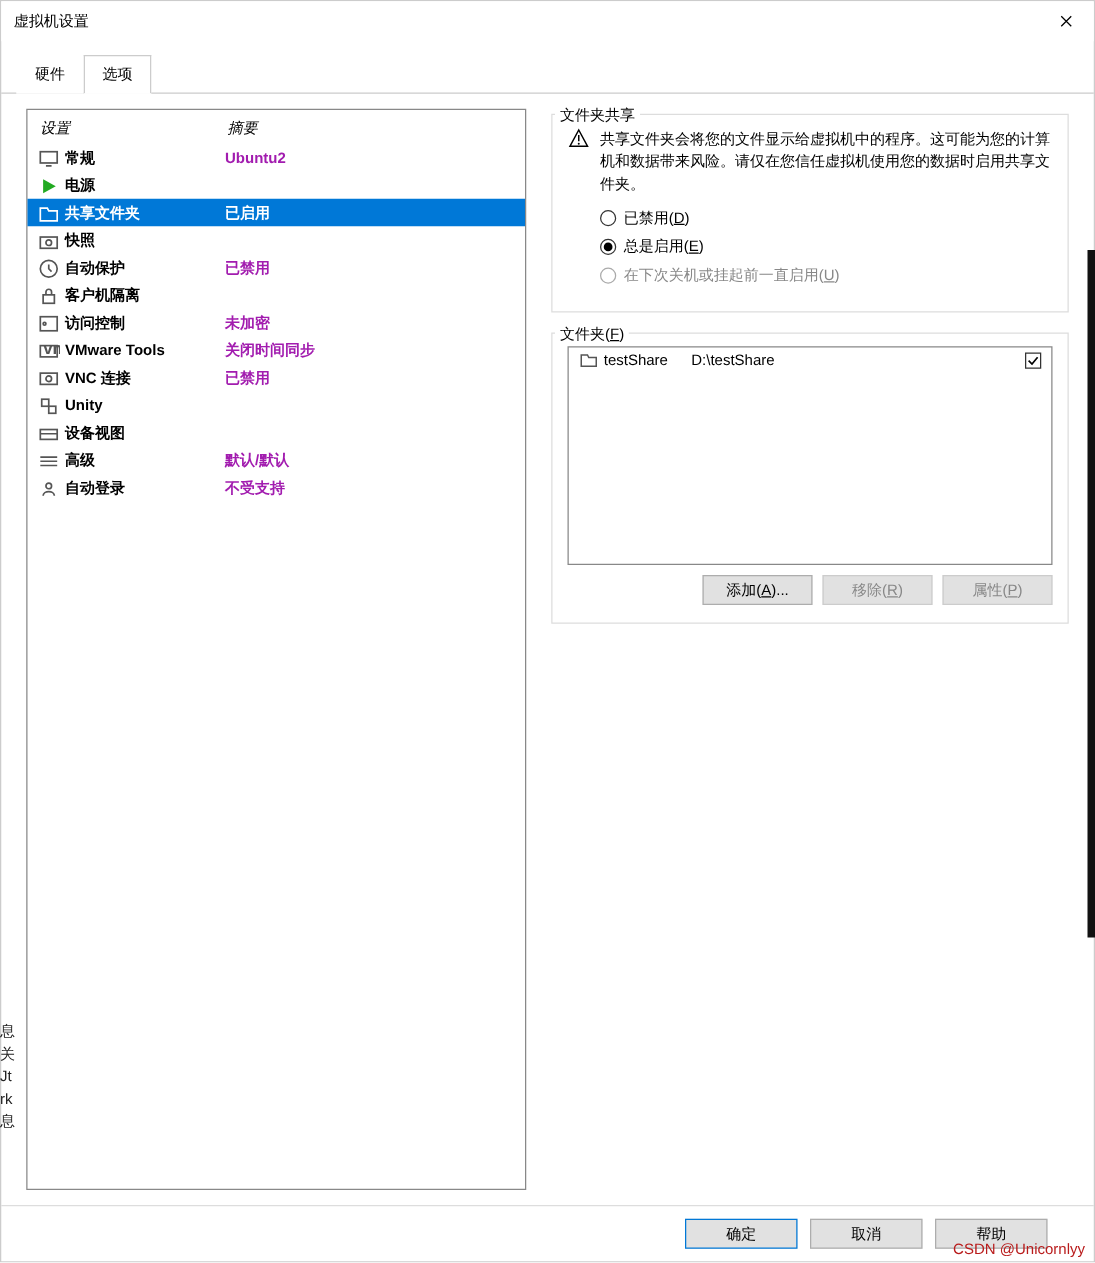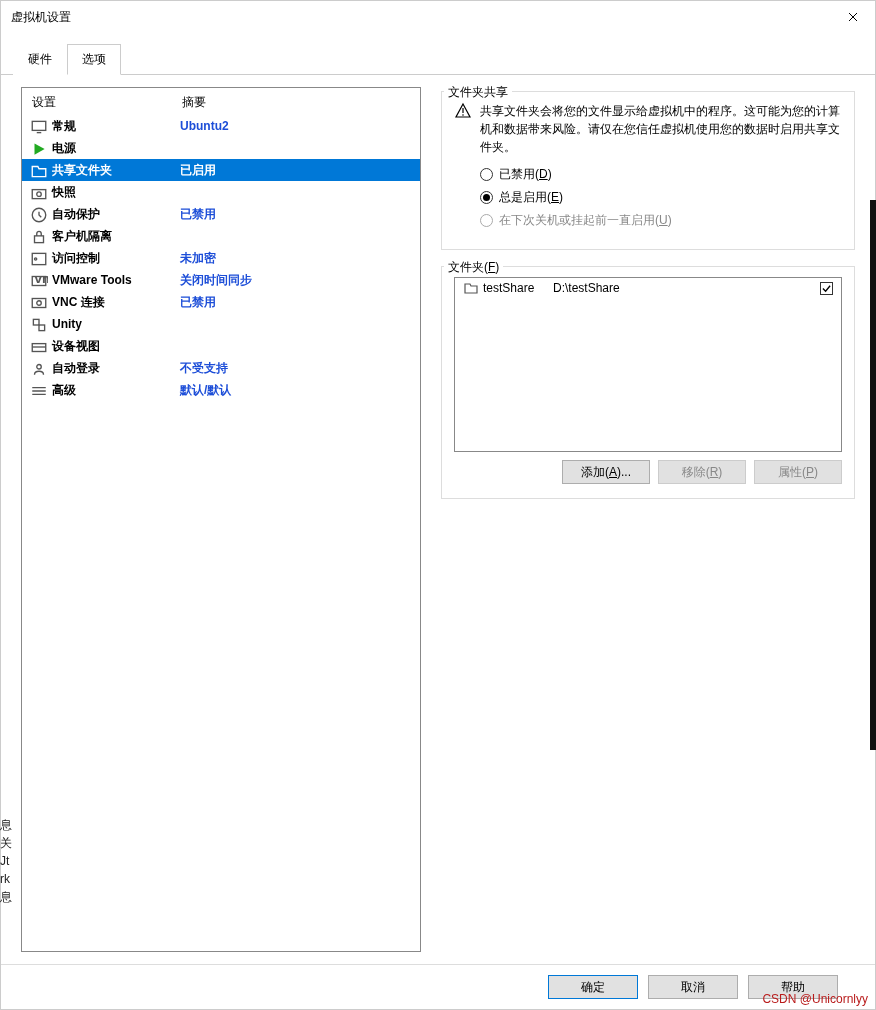--- a/index.html
+++ b/index.html
@@ -13,27 +13,27 @@
 .titlebar-close svg { width: 10px; height: 10px; }
 
 .tab-strip { display: flex; padding: 10px 12px 0 12px; border-bottom: 1px solid #ccc; position: relative; }
 .tab { padding: 6px 14px; border: 1px solid transparent; border-bottom: none; cursor: pointer; position: relative; top: 1px; background: #fff; color: #000; }
 .tab.active { border-color: #ccc; border-bottom: 1px solid #fff; background: #fff; z-index: 2; }
 .tab:not(.active) { color: #000; }
 
 .content { flex: 1; display: flex; padding: 12px 20px 12px 20px; gap: 20px; }
 
 .left-panel { flex: 0 0 400px; border: 1px solid #888; background: #fff; }
-.settings-head { display: flex; padding: 6px 10px 4px 10px; }
+.settings-head { display: flex; padding: 6px 10px 4px 10px; font-style: italic; }
 .settings-head .col1 { width: 150px; color: #000; }
 .settings-head .col2 { flex: 1; color: #000; }
 .settings-row { display: flex; align-items: center; padding: 2px 8px; height: 22px; cursor: pointer; font-weight: bold; }
 .settings-row .icon { width: 18px; height: 16px; display: flex; align-items: flex-start; justify-content: center; margin-right: 4px; flex-shrink: 0; }
 .settings-row .label { width: 128px; color: #000; }
-.settings-row .summary { flex: 1; color: #1d4ed8; }
+.settings-row .summary { flex: 1; color: #a21caf; }
 .settings-row.selected { background: #0078d7; }
 .settings-row.selected .label, .settings-row.selected .summary { color: #fff; }
 .settings-row.selected .icon svg { stroke: #fff; fill: #fff; }
 
 .right-panel { flex: 1; display: flex; flex-direction: column; padding: 4px 0; }
 
 .fieldset { border: 1px solid #ddd; padding: 10px 12px 14px 12px; margin-bottom: 16px; position: relative; }
 .fieldset-legend { position: absolute; top: -8px; left: 2px; background: #fff; padding: 0 4px; color: #000; }
 
 .warning-row { display: flex; gap: 8px; margin-bottom: 10px; }
@@ -202,35 +202,35 @@
                 <rect x="2" y="5" width="12" height="7" stroke="#555" fill="none" stroke-width="1.2"></rect>
                 <line x1="2" y1="8" x2="14" y2="8" stroke="#555" fill="none" stroke-width="1.2"></line>
               </svg>
             </span>
     <span class="label">设备视图</span>
     <span class="summary"></span>
           </div>
           <div class="settings-row">
     <span class="icon">
               <svg viewBox="0 0 16 16">
+                <path d="M2 8h12M2 5h12M2 11h12" stroke="#555" fill="none" stroke-width="1.2"></path>
+              </svg>
+            </span>
+    <span class="label">高级</span>
+    <span class="summary">默认/默认</span>
+          </div>
+          <div class="settings-row">
+    <span class="icon">
+              <svg viewBox="0 0 16 16">
                 <circle cx="8" cy="6" r="2" stroke="#555" fill="none" stroke-width="1.2"></circle>
                 <path d="M4 13c0-2 2-3 4-3s4 1 4 3" stroke="#555" fill="none" stroke-width="1.2"></path>
               </svg>
             </span>
     <span class="label">自动登录</span>
     <span class="summary">不受支持</span>
-          </div>
-          <div class="settings-row">
-    <span class="icon">
-              <svg viewBox="0 0 16 16">
-                <path d="M2 8h12M2 5h12M2 11h12" stroke="#555" fill="none" stroke-width="1.2"></path>
-              </svg>
-            </span>
-    <span class="label">高级</span>
-    <span class="summary">默认/默认</span>
           </div>
         </div>
     </div>
 
     <div class="right-panel">
       <div class="fieldset">
         <div class="fieldset-legend">文件夹共享</div>
         <div class="warning-row">
           <div class="warning-icon">
             <svg viewBox="0 0 18 18">

